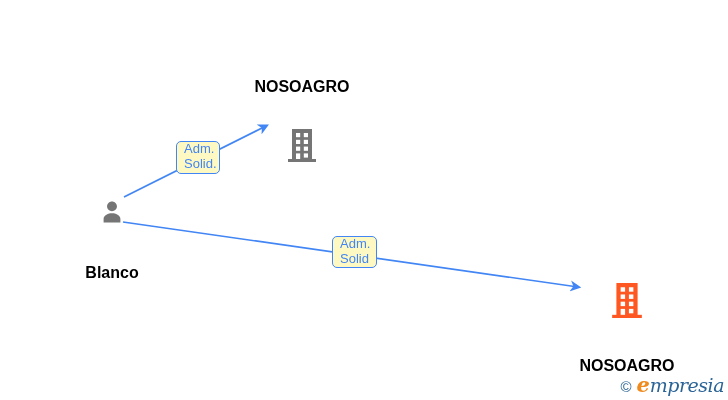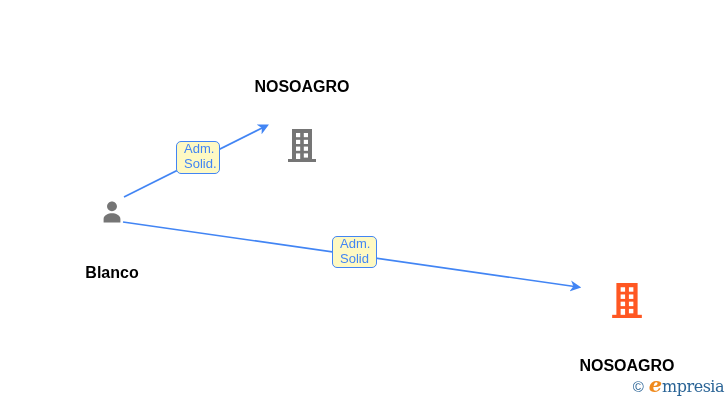--- a/index.html
+++ b/index.html
@@ -70,21 +70,22 @@
     font-family: "Liberation Sans", sans-serif;
   }
   .watermark .brand-e {
     color: #F08A1D;
     font-style: italic;
     font-weight: bold;
     font-size: 21px;
   }
   .watermark .brand-rest {
     color: #2A6496;
-    font-size: 16px;
+    font-style: italic;
+    font-size: 19px;
     letter-spacing: -0.5px;
     margin-top: 24px;
   }
 </style>
 </head>
 <body>
 
 <div class="canvas">
 
   <svg class="edges-layer" width="728" height="400" viewBox="0 0 728 400">

